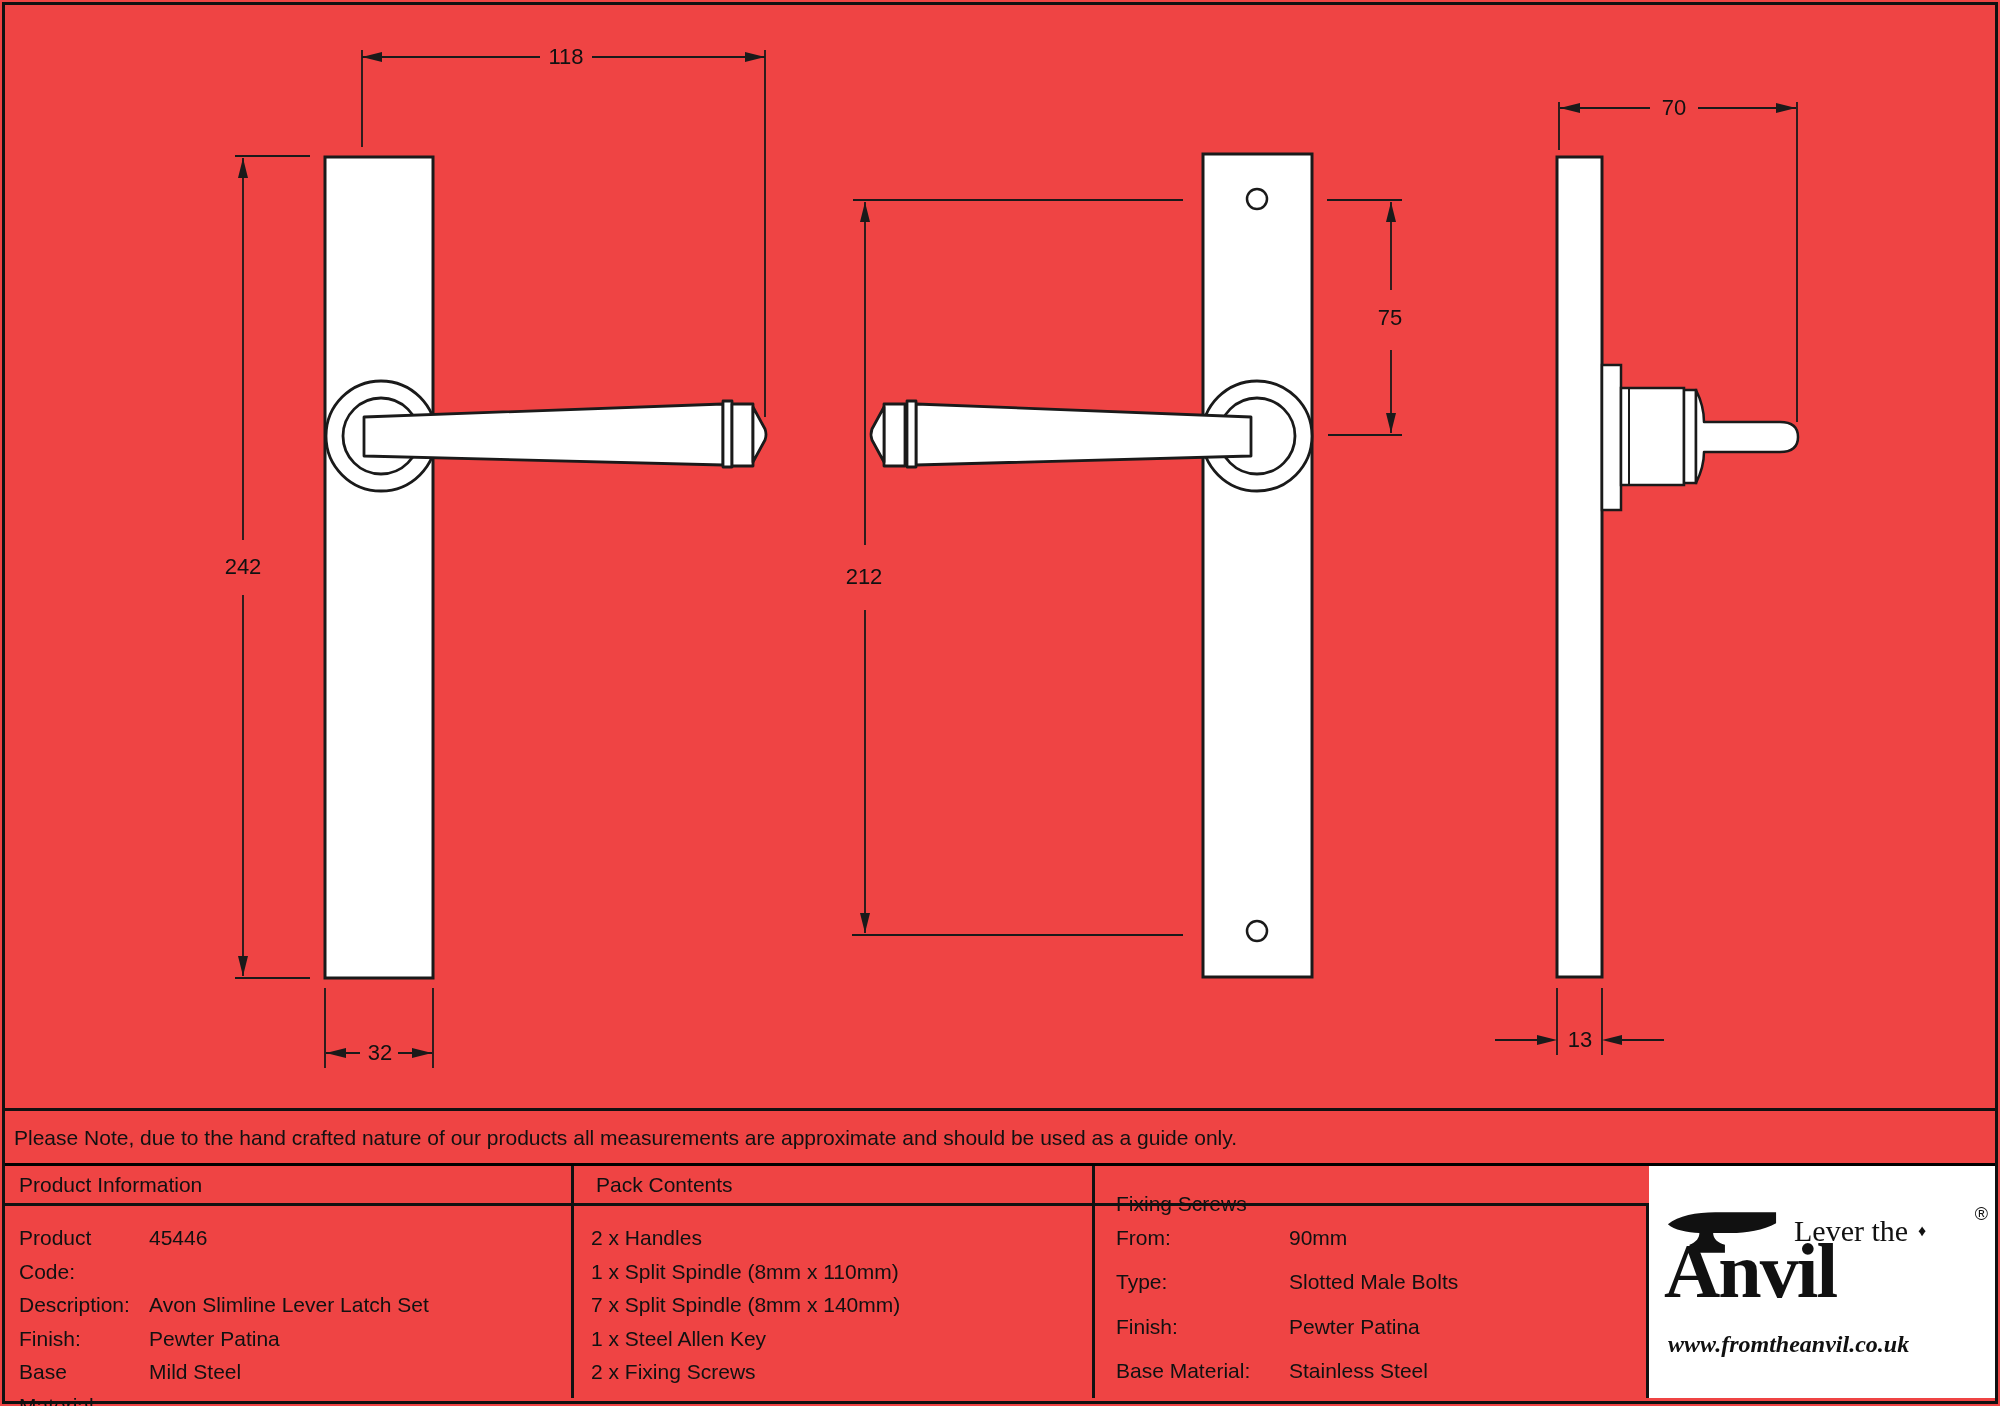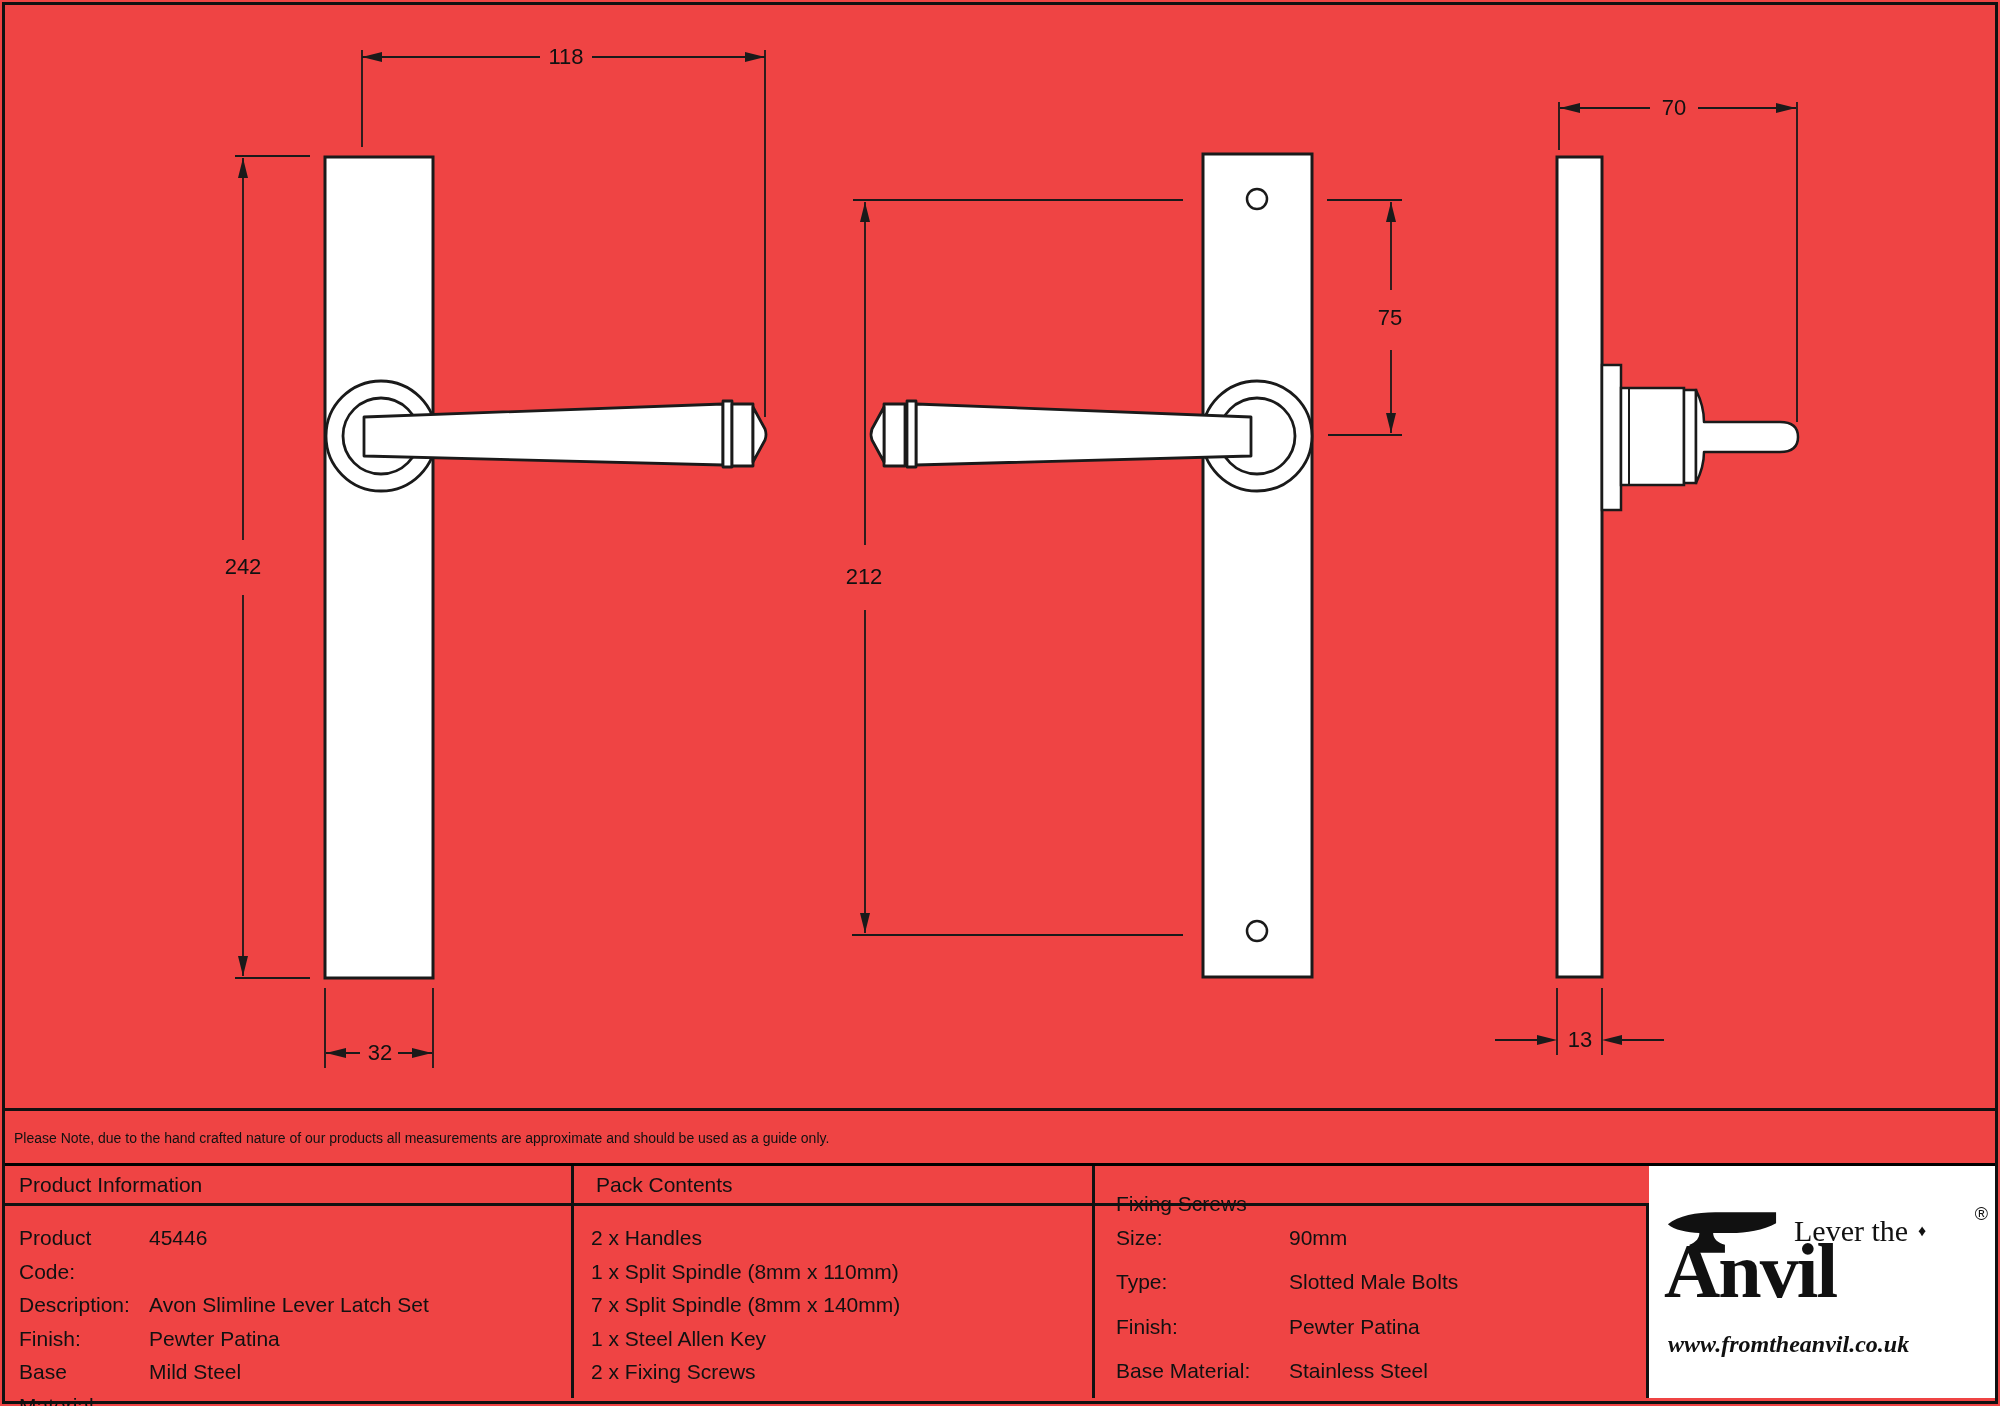--- a/index.html
+++ b/index.html
@@ -8,21 +8,21 @@
     font-family:"Liberation Sans",sans-serif;color:#111;overflow:hidden;
   }
   .frame{position:absolute;left:2px;top:2px;right:2px;bottom:2px;border:3px solid #111;}
   svg text{font-family:"Liberation Sans",sans-serif;fill:#111;}
   .dim-label{font-size:22px;}
   .drawings{position:absolute;left:0;top:0;width:2000px;height:1406px;}
   
   .note-row{
     position:absolute;left:5px;right:5px;top:1108px;height:57px;
     border-top:3px solid #111;display:flex;align-items:center;
-    padding-left:9px;box-sizing:border-box;font-size:14px;
+    padding-left:9px;box-sizing:border-box;font-size:21px;
   }
   .header-row{
     position:absolute;left:5px;right:5px;top:1163px;height:40px;
     border-top:3px solid #000000;box-sizing:border-box;
   }
   .body-row{
     position:absolute;left:5px;width:1644px;top:1203px;height:195px;
     border-top:3px solid #111;box-sizing:border-box;
   }
   .cell{position:absolute;top:0;bottom:0;box-sizing:border-box;}
@@ -201,21 +201,21 @@
       <span>Mild Steel</span>
     </div>
     <div class="cell c2 body-cell items">
       <div>2 x Handles</div>
       <div>1 x Split Spindle (8mm x 110mm)</div>
       <div>7 x Split Spindle (8mm x 140mm)</div>
       <div>1 x Steel Allen Key</div>
       <div>2 x Fixing Screws</div>
     </div>
     <div class="cell c3 body-cell kv kv3">
-      <span>Size:</span>
+      <span>From:</span>
       <span>90mm</span>
       <span>Type:</span>
       <span>Slotted Male Bolts</span>
       <span>Finish:</span>
       <span>Pewter Patina</span>
       <span>Base Material:</span>
       <span>Stainless Steel</span>
     </div>
   </div>
 

